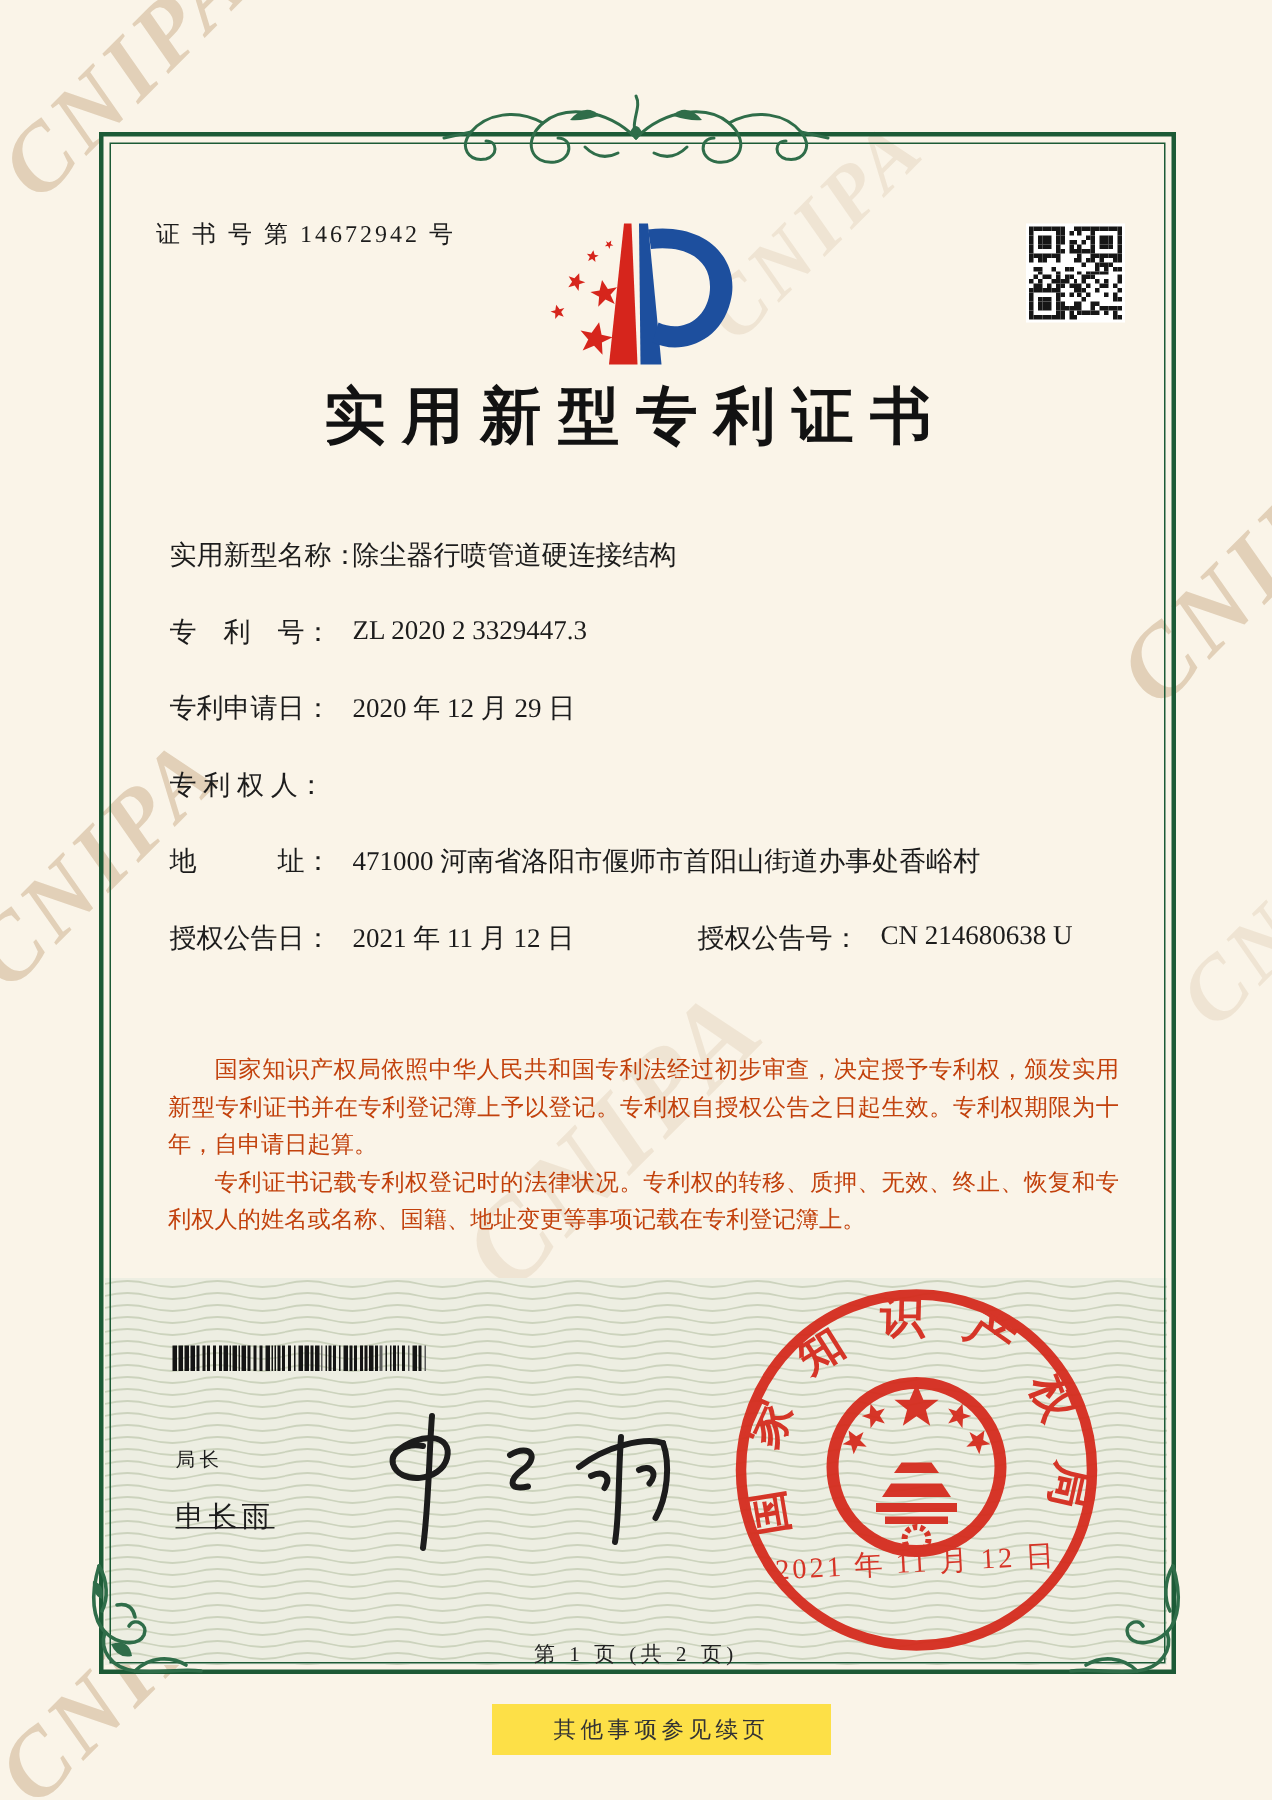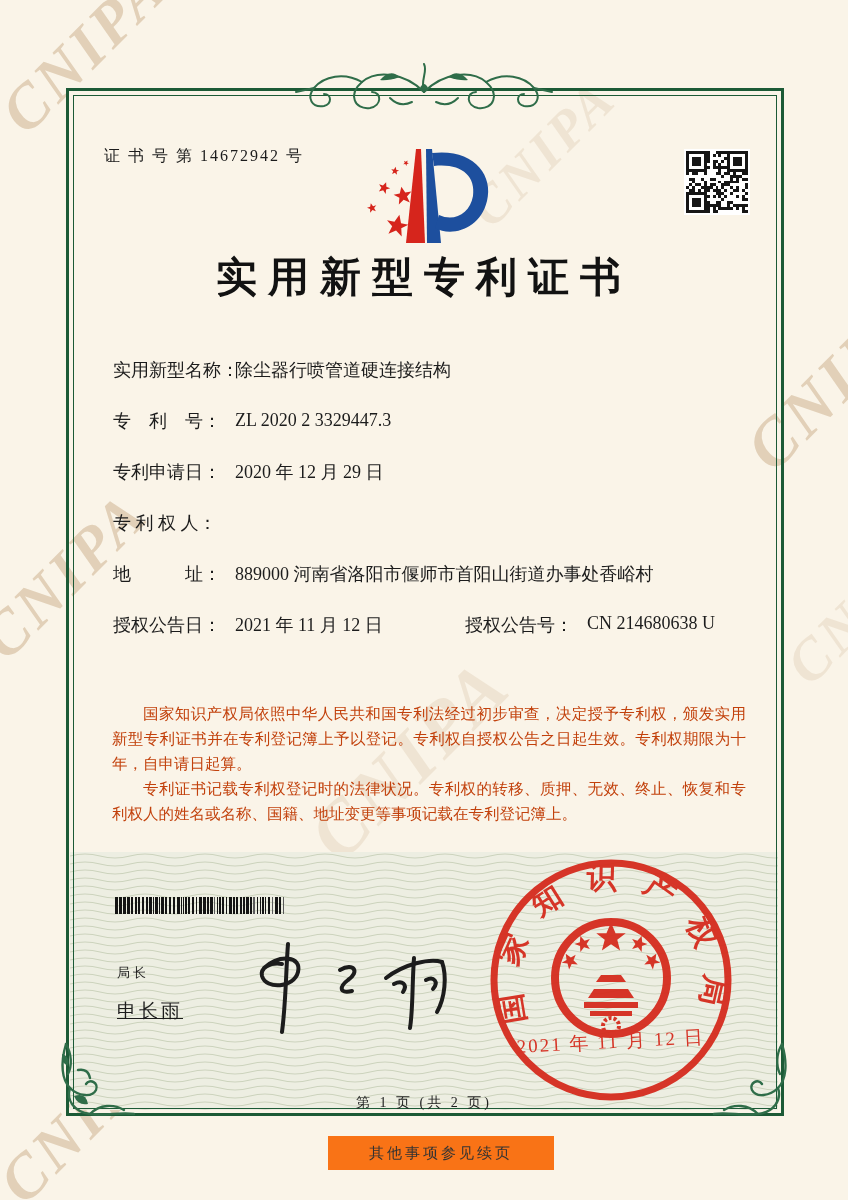--- a/index.html
+++ b/index.html
@@ -63,21 +63,21 @@
   .director-title{position:absolute;left:117px;top:964px;font-size:13px;letter-spacing:3px;z-index:4;}
   .director-name{position:absolute;left:117px;top:998px;font-size:19px;letter-spacing:3px;z-index:4;text-decoration:underline;}
   .signature{position:absolute;left:236px;top:928px;z-index:4;}
   .seal{position:absolute;left:482px;top:858px;z-index:5;opacity:.93;}
   .page-number{
     position:absolute;left:0;right:0;top:1094px;text-align:center;
     font-size:14px;letter-spacing:3px;z-index:4;color:#222;
   }
   .continuation{
     position:absolute;left:328px;top:1136px;width:226px;height:34px;z-index:4;
-    background:#f97316;display:flex;align-items:center;justify-content:center;
+    background:#fde047;display:flex;align-items:center;justify-content:center;
     font-size:15px;letter-spacing:3px;color:#333;
   }
 </style>
 </head>
 <body>
 
 <div class="page">
 
   <div class="wm" style="left:-18px;top:14px;font-size:62px;">CNIPA</div>
   <div class="wm" style="left:726px;top:344px;font-size:66px;">CNIPA</div>
@@ -618,21 +618,21 @@
     </div>
     <div class="row">
       <span class="label">专利申请日：</span>
       <span class="value">2020 年 12 月 29 日</span>
     </div>
     <div class="row">
       <span class="label">专 利 权 人：</span>
     </div>
     <div class="row">
       <span class="label">地　　　址：</span>
-      <span class="value">889000 河南省洛阳市偃师市首阳山街道办事处香峪村</span>
+      <span class="value">471000 河南省洛阳市偃师市首阳山街道办事处香峪村</span>
     </div>
     <div class="row double">
       <span class="pair1">
         <span class="label">授权公告日：</span>
         <span class="value">2021 年 11 月 12 日</span>
       </span>
       <span class="pair2">
         <span class="label">授权公告号：</span>
         <span class="value">CN 214680638 U</span>
       </span>

